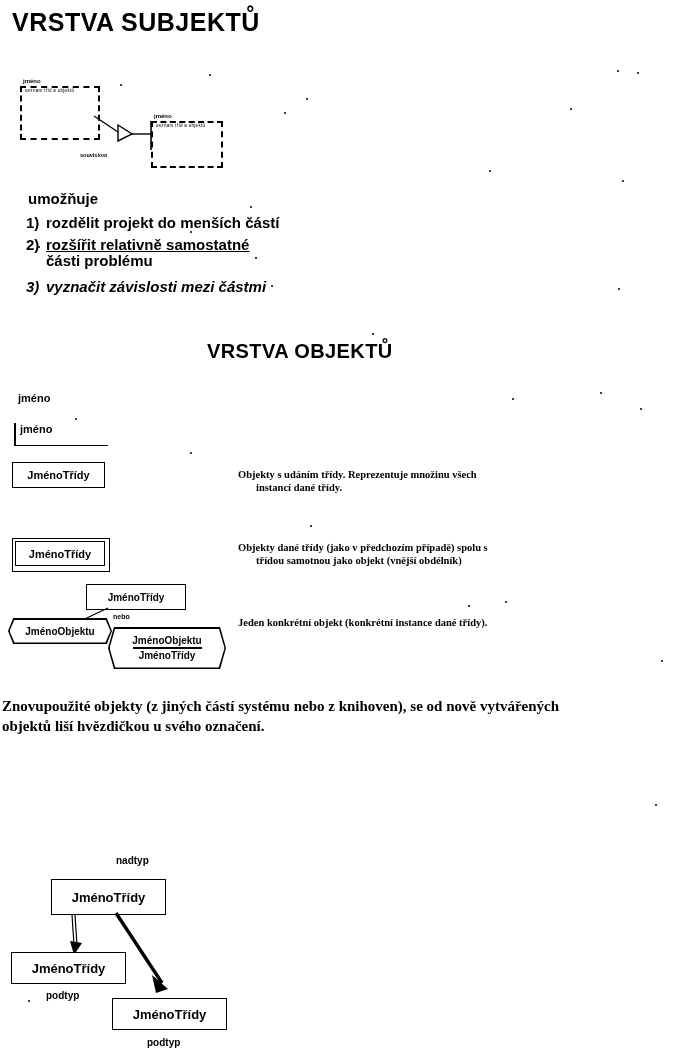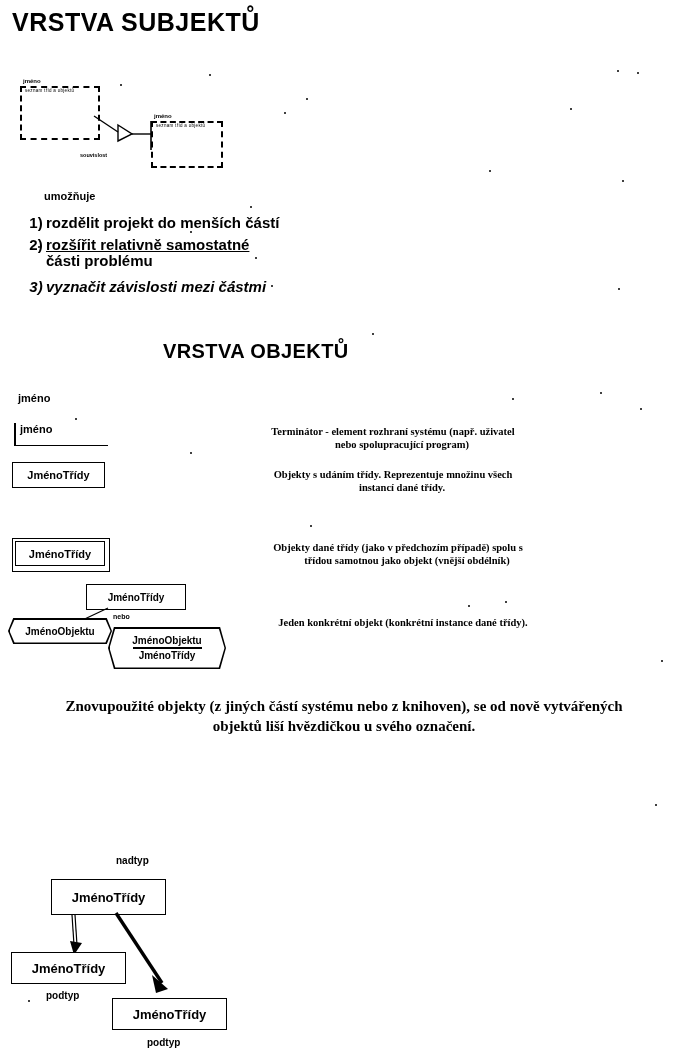--- a/index.html
+++ b/index.html
@@ -1,35 +1,35 @@
 <!DOCTYPE html>
 <html><head>
 <meta charset="utf-8">
 <style>
   html,body{margin:0;padding:0;}
   body{
     width:684px;height:1057px;background:#ffffff;color:#000000;
     font-family:"Liberation Sans",sans-serif;position:relative;overflow:hidden;
   }
-  .page{position:relative;width:684px;height:1014px;text-align:center;}
+  .page{position:relative;width:684px;height:1014px;}
   .abs{position:absolute;}
 
   
   .h-main{
     font-family:"Liberation Sans",sans-serif;
     font-weight:bold;font-size:25px;letter-spacing:.5px;
     white-space:nowrap;
   }
   .h-mid{
     font-family:"Liberation Sans",sans-serif;
-    font-weight:bold;font-size:20px;letter-spacing:.4px;white-space:nowrap;
+    font-weight:bold;font-size:20px;letter-spacing:.4px;white-space:nowrap;margin-left:44px;
   }
   .h-sub{
     font-family:"Liberation Sans",sans-serif;
-    font-weight:bold;font-size:11px;white-space:nowrap;margin-left:16px;
+    font-weight:bold;font-size:15px;white-space:nowrap;
   }
 
   
   .list-item{
     font-family:"Liberation Sans",sans-serif;
     font-weight:bold;font-size:15px;white-space:nowrap;line-height:12px;
   }
   .list-num{display:inline-block;width:20px;}
 
   
@@ -186,24 +186,20 @@
   <div class="speck" style="left:505px;top:601px;width:2px;height:2px;"></div>
   <div class="speck" style="left:661px;top:660px;width:2px;height:2px;"></div>
 
   <div class="abs plain-name" style="left:18px;top:392px;">jméno</div>
 
   <div class="abs" style="left:14px;top:423px;">
     <div class="term-l" style="width:92px;height:22px;position:relative;">
       <div class="plain-name" style="position:absolute;left:4px;top:0px;">jméno</div>
     </div>
   </div>
-  <div class="abs desc" style="left:238px;top:425px;width:310px;">
-    <span>Terminátor - element rozhraní systému (např. uživatel</span>
-    <span class="ind">nebo spolupracující program)</span>
-  </div>
 
   <div class="abs rect" style="left:12px;top:462px;width:91px;height:24px;">
     <span class="sym-text">JménoTřídy</span>
   </div>
   <div class="abs desc" style="left:238px;top:468px;width:310px;">
     <span>Objekty s udáním třídy. Reprezentuje množinu všech</span>
     <span class="ind">instancí dané třídy.</span>
   </div>
 
   <div class="abs rect-outer" style="left:12px;top:538px;width:96px;height:32px;">

